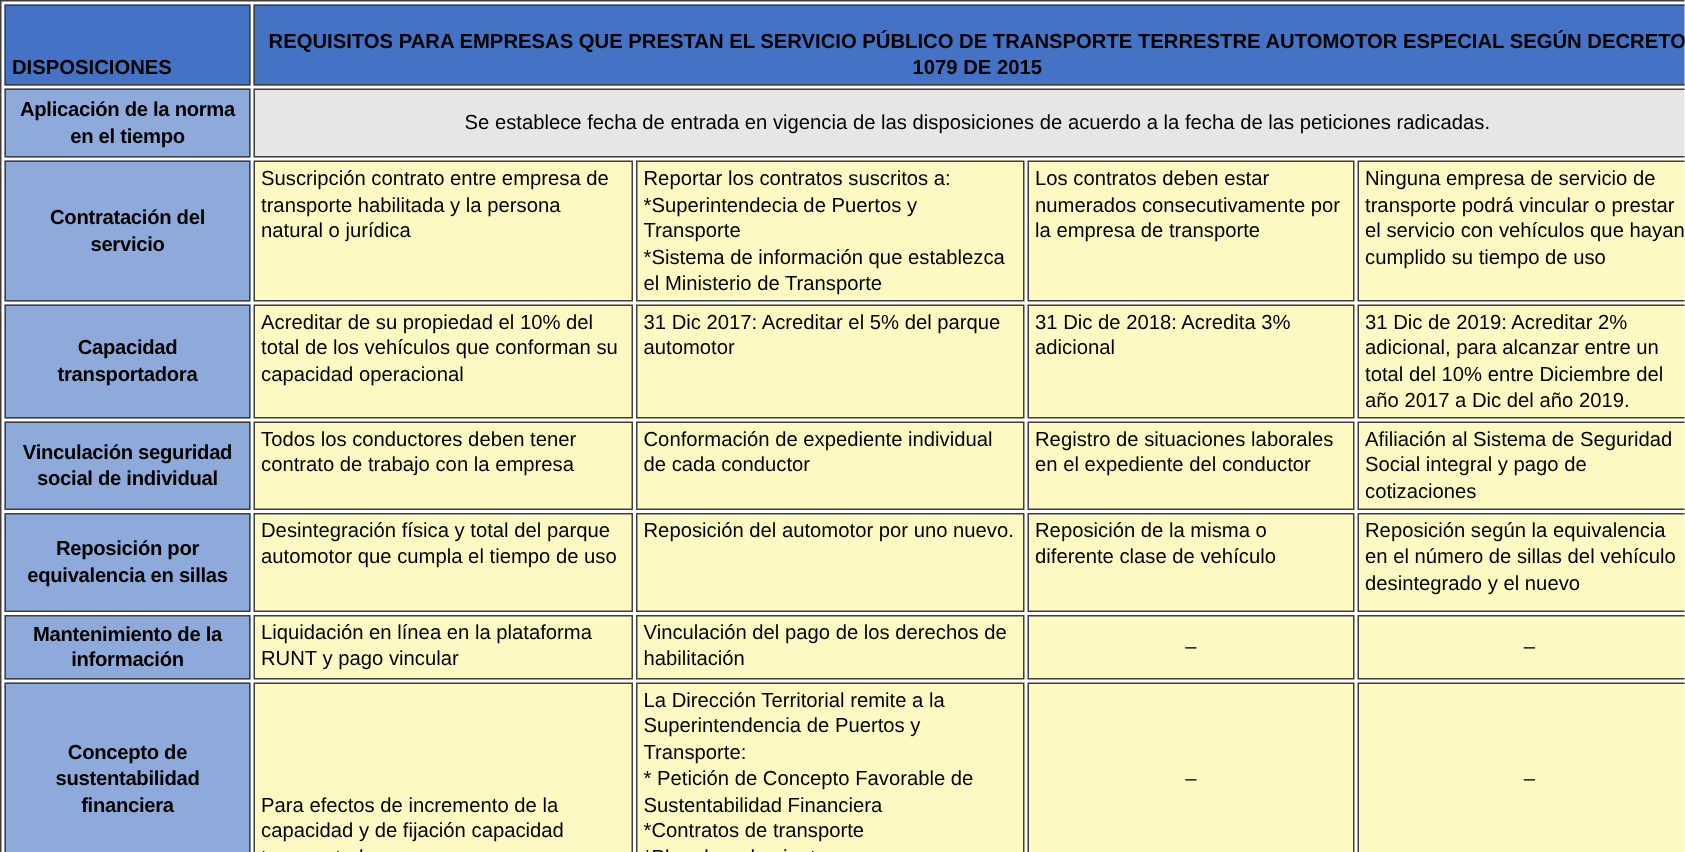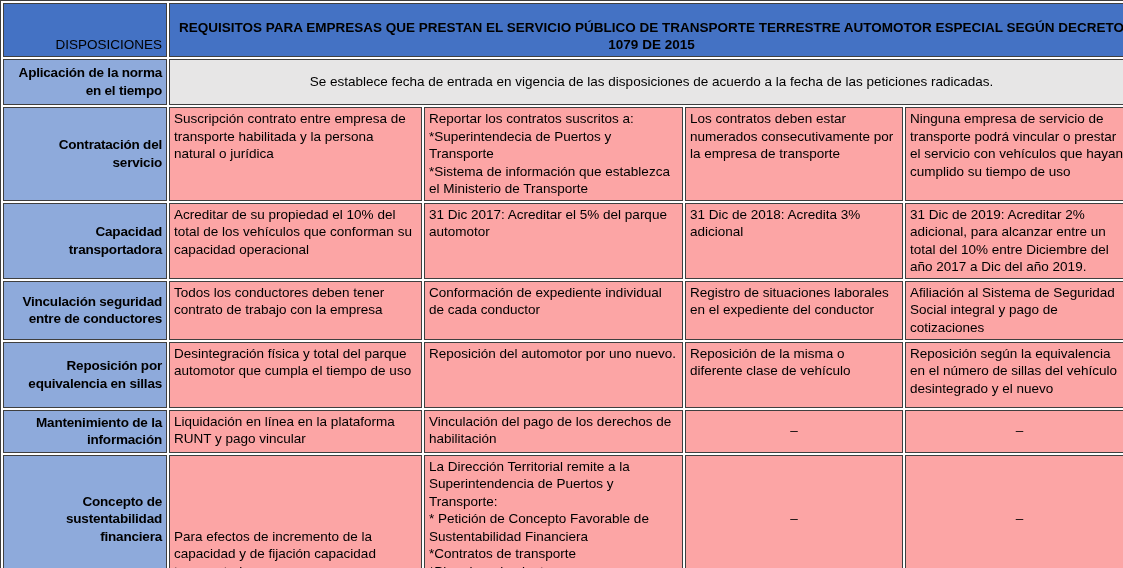--- a/index.html
+++ b/index.html
@@ -20,43 +20,43 @@
   table.req th, table.req td {
     border: 1px solid #3f3f3f;
     padding: 2px 4px;
     font-size: 13.5px;
     line-height: 1.3;
     color: #000000;
     overflow: hidden;
   }
   th.corner {
     background: #4472c4;
-    font-weight: normal;
-    text-align: right;
+    font-weight: bold;
+    text-align: left;
     vertical-align: bottom;
     padding-bottom: 7px;
     font-size: 13.5px;
   }
   th.title {
     background: #4472c4;
     font-weight: bold;
     text-align: center;
     vertical-align: bottom;
     padding-bottom: 7px;
     font-size: 14px;
   }
   th.rh {
     background: #8eaadb;
     font-weight: bold;
-    text-align: right;
+    text-align: center;
     vertical-align: middle;
     letter-spacing: -0.2px;
   }
   td.c {
-    background: #fca5a5;
+    background: #fef9c3;
     text-align: left;
     vertical-align: top;
     white-space: pre-line;
   }
   td.spanc {
     background: #e7e6e6;
     text-align: center;
     vertical-align: middle;
   }
   td.dash {
@@ -100,21 +100,21 @@
 
   <tr style="height:75px">
     <th class="rh">Capacidad transportadora</th>
     <td class="c">Acreditar de su propiedad el 10%  del total de los vehículos que conforman su capacidad operacional</td>
     <td class="c">31 Dic 2017: Acreditar el 5% del parque automotor</td>
     <td class="c">31 Dic de 2018: Acredita 3% adicional</td>
     <td class="c">31 Dic de 2019: Acreditar 2% adicional, para alcanzar entre un total del 10% entre Diciembre del año 2017 a Dic del año 2019.</td>
   </tr>
 
   <tr style="height:58px">
-    <th class="rh">Vinculación seguridad entre de conductores</th>
+    <th class="rh">Vinculación seguridad social de individual</th>
     <td class="c">Todos los conductores deben tener contrato de trabajo con la empresa</td>
     <td class="c">Conformación de expediente individual de cada conductor</td>
     <td class="c">Registro de situaciones laborales en el expediente del conductor</td>
     <td class="c">Afiliación al Sistema de Seguridad Social integral y pago de cotizaciones</td>
   </tr>
 
   <tr style="height:66px">
     <th class="rh">Reposición por equivalencia en sillas</th>
     <td class="c">Desintegración física y total del parque automotor que cumpla el tiempo de uso</td>
     <td class="c">Reposición del automotor por uno nuevo.</td>

